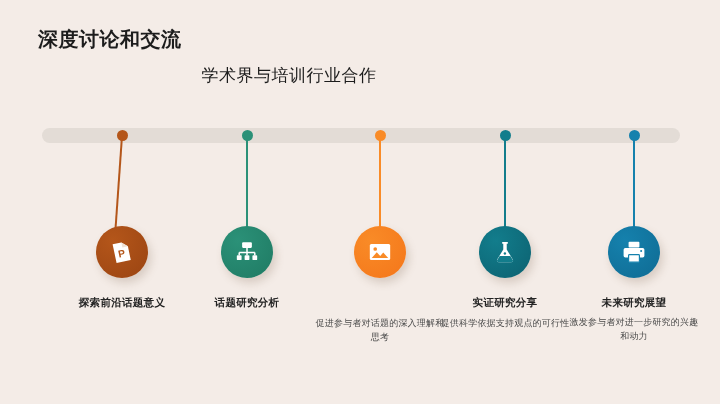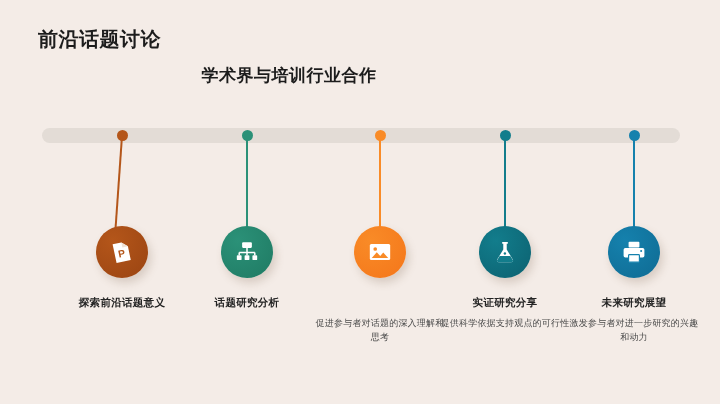--- a/index.html
+++ b/index.html
@@ -33,21 +33,21 @@
     letter-spacing: 0.5px;
     white-space: nowrap;
   }
   #slide-subtitle {
     position: absolute;
     left: 0;
     top: 64px;
     width: 578px;
     text-align: center;
     font-size: 17px;
-    font-weight: bold;
+    font-weight: normal;
     color: #1c1c1c;
     letter-spacing: 0.5px;
   }
 
   
   #timeline-bar {
     position: absolute;
     left: 42px;
     top: 128px;
     width: 638px;
@@ -117,21 +117,21 @@
     line-height: 14px;
     color: #4a4a4a;
     letter-spacing: 0.2px;
   }
 </style>
 </head>
 <body>
 
 <div id="slide">
 
-  <div id="slide-title">前沿话题讨论</div>
+  <div id="slide-title">深度讨论和交流</div>
   <div id="slide-subtitle">学术界与培训行业合作</div>
 
   <div id="timeline-bar"></div>
 
   <div id="nodes-container">
       <div class="node" style="left: 122px;">
         <div class="node-dot" style="background: rgb(180, 86, 26);"></div>
         <div class="node-stem" style="background: rgb(180, 86, 26); transform: rotate(4deg);"></div>
         <div class="node-circle" style="background: radial-gradient(circle at 32% 28%, rgb(180, 86, 26), rgb(154, 68, 18));">
           <span>
@@ -184,21 +184,21 @@
             <svg width="26" height="26" viewBox="0 0 24 24" fill="none">
       <path d="M9.4 2.8h5.2v1.6h-1v5.3l5.6 9.2c.7 1.2-.1 2.5-1.4 2.5H6.2c-1.3 0-2.1-1.3-1.4-2.5l5.6-9.2V4.4h-1z" fill="#ffffff"></path>
       <path d="M7.1 15.7h9.8l2.3 3.7c.6 1.1-.1 2-1.2 2H6c-1.1 0-1.8-.9-1.2-2z" fill="#127d8c"></path>
       <circle cx="11.9" cy="13.4" r="1.1" fill="#127d8c"></circle>
     </svg>
           </span>
         </div>
         <div class="node-title">实证研究分享</div>
         <div class="node-desc">提供科学依据支持观点的可行性</div>
       </div>
-      <div class="node" style="left: 634px;">
+      <div class="node" style="left: 634px; font-family: Liberation Mono, monospace;">
         <div class="node-dot" style="background: rgb(21, 129, 173);"></div>
         <div class="node-stem" style="background: rgb(21, 129, 173);"></div>
         <div class="node-circle" style="background: radial-gradient(circle at 32% 28%, rgb(21, 129, 173), rgb(15, 107, 147));">
           <span>
             <svg width="26" height="26" viewBox="0 0 24 24" fill="none">
       <rect x="7" y="2.6" width="10" height="5.2" rx="0.8" fill="#ffffff"></rect>
       <rect x="2.4" y="8.4" width="19.2" height="8.6" rx="1.6" fill="#ffffff"></rect>
       <circle cx="18.6" cy="11" r="0.95" fill="#1581ad"></circle>
       <rect x="7" y="14.4" width="10" height="7" rx="0.8" fill="#ffffff" stroke="#1581ad" stroke-width="1.1"></rect>
     </svg>

